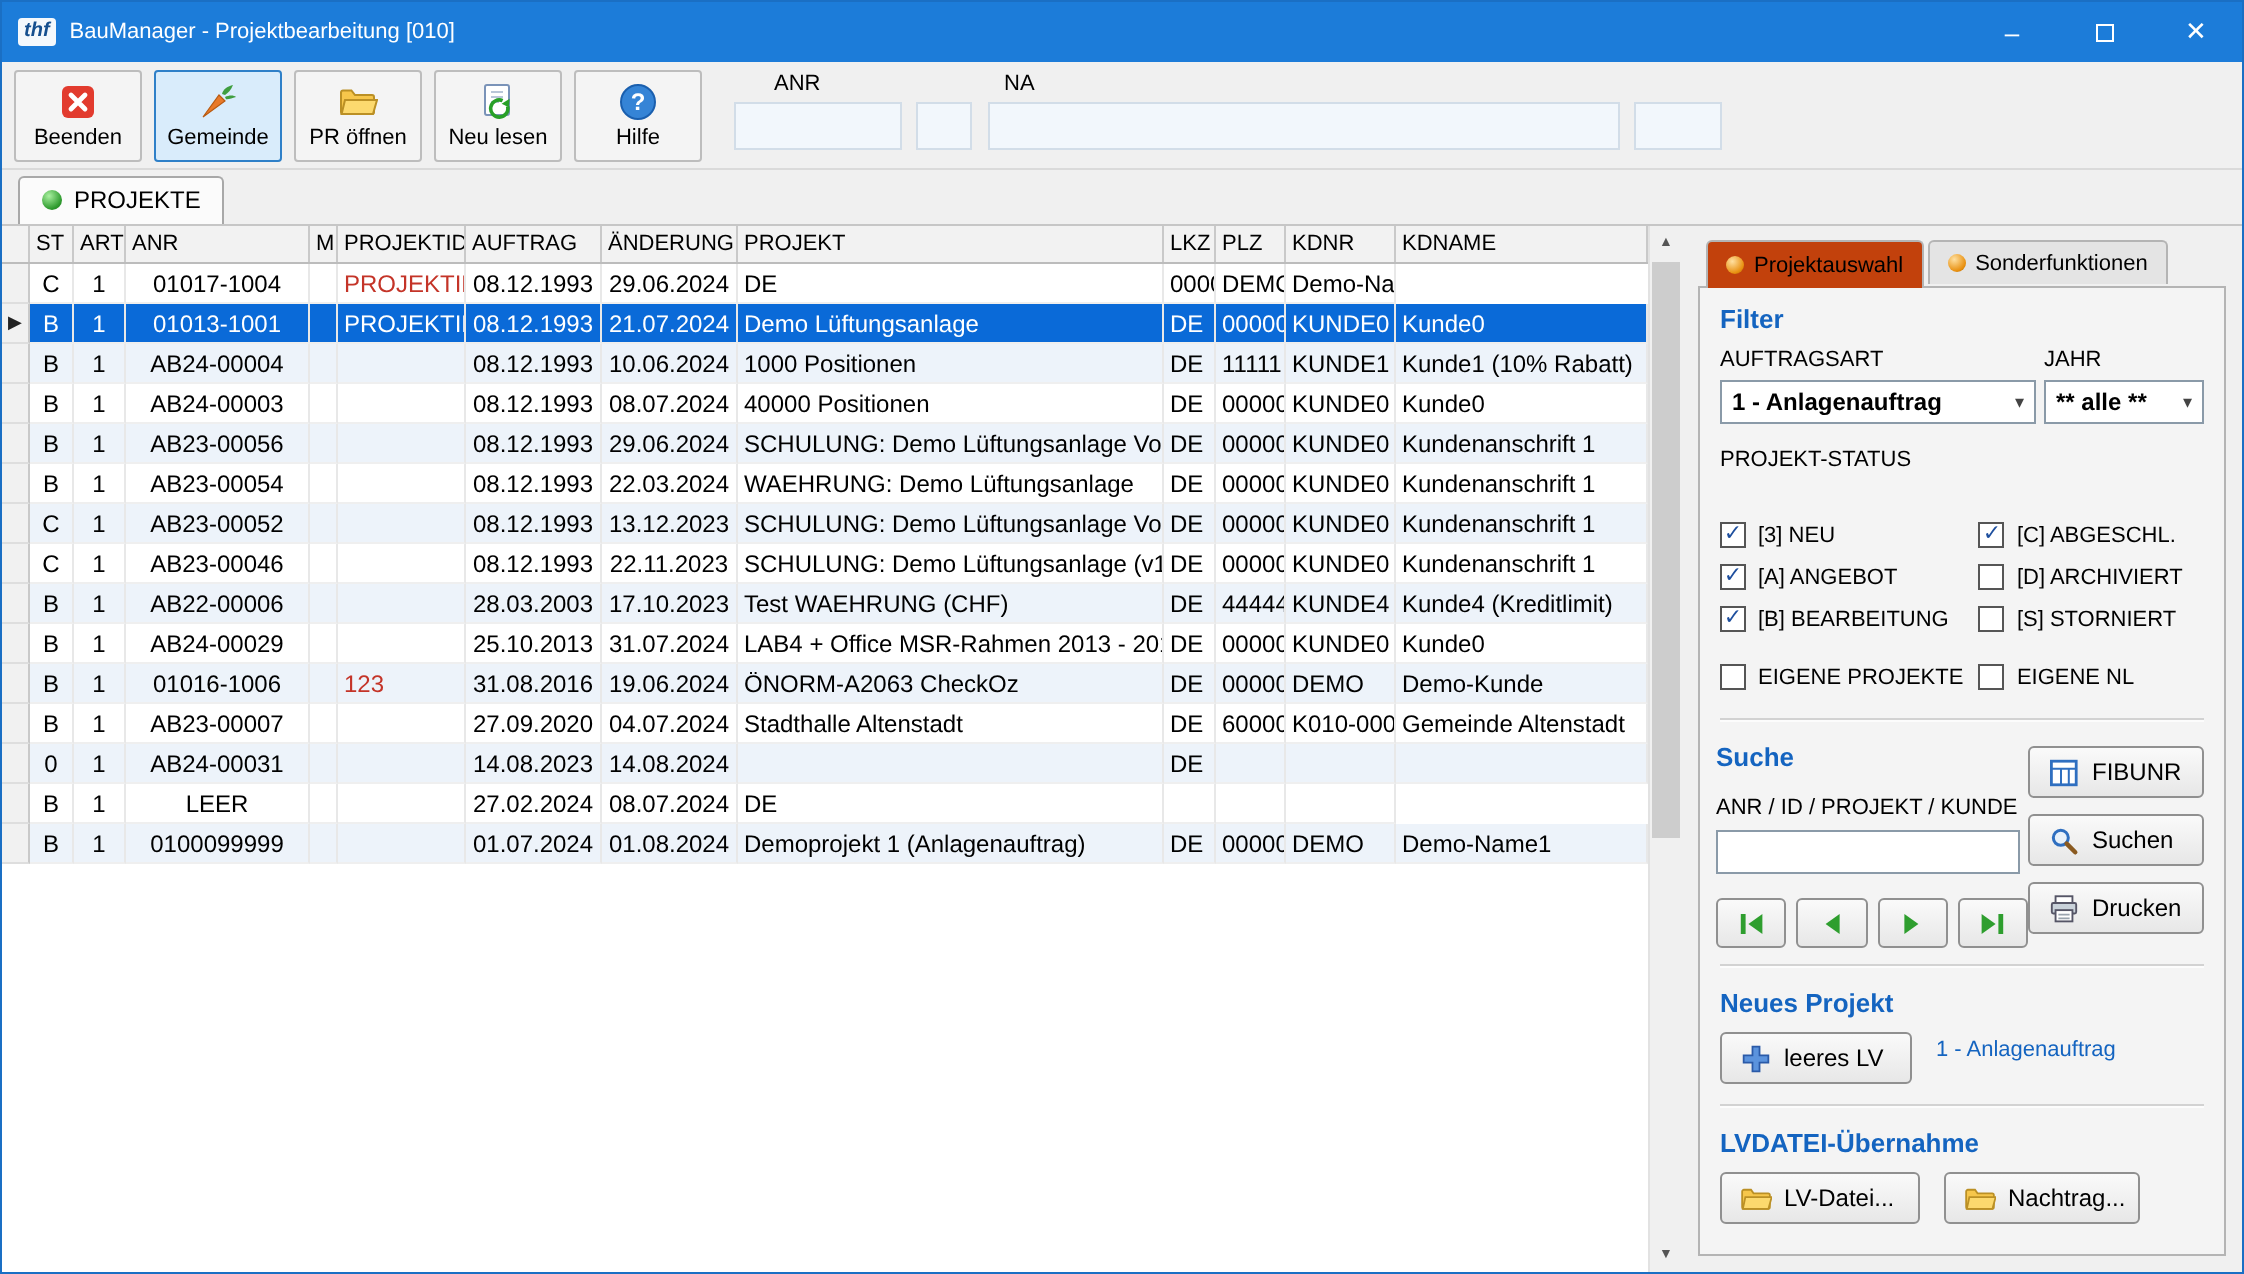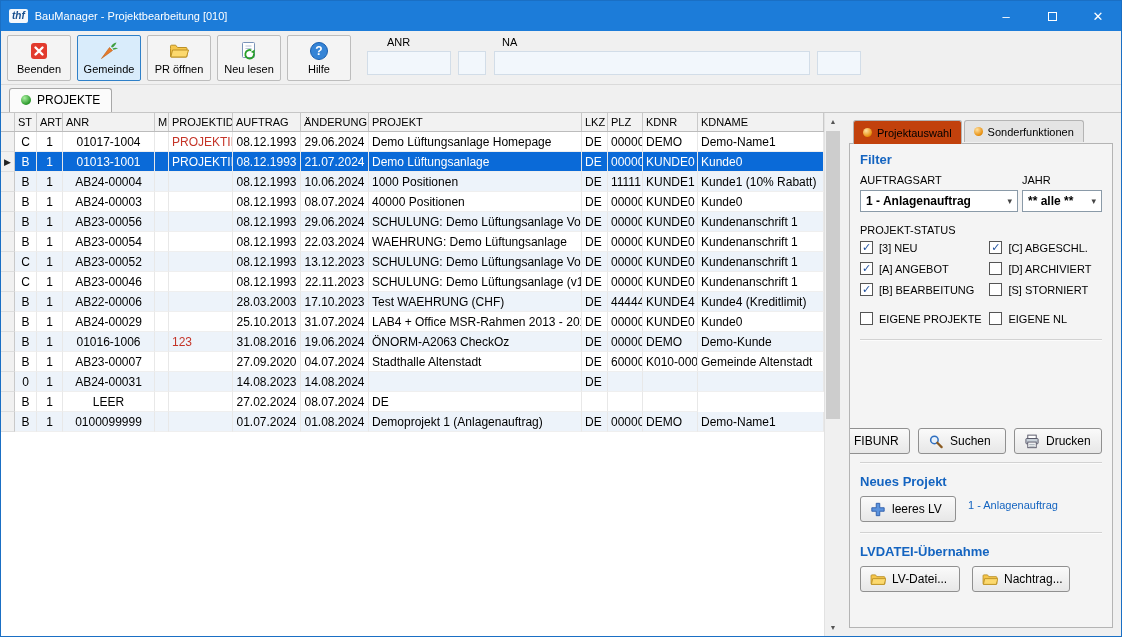--- a/index.html
+++ b/index.html
@@ -75,37 +75,37 @@
 .ball-orange{width:9px;height:9px;border-radius:50%;
   background:radial-gradient(circle at 35% 30%,#ffe0a0,#e89010 68%,#a86000)}
 .panel-body{flex:1;border:1px solid #b4b4b4;background:#f4f4f4;padding:8px 10px;display:flex;
   flex-direction:column;z-index:2;min-height:0;overflow:hidden}
 .h-blue{color:#1464c0;font-weight:bold;font-size:13px;margin-bottom:7px}
 .filter-row{display:flex;justify-content:space-between;margin-bottom:12px}
 .fcol .clabel{font-size:11px;display:block;margin-bottom:4px}
 .combo{height:22px;background:#fff;border:1px solid #8a9aa8;display:flex;align-items:center;
   justify-content:space-between;padding:0 5px;font-weight:bold;font-size:12px;white-space:nowrap}
 .caret{font-size:9px;color:#444;margin-left:4px}
-.status-label{font-size:11px;margin-bottom:1px}
+.status-label{font-size:11px;margin-bottom:21px}
 .cbgrid{display:grid;grid-template-columns:1.15fr 1fr;grid-auto-flow:column;
   grid-template-rows:repeat(3,21px);margin-bottom:6px}
 .extra-grid{display:grid;grid-template-columns:1.15fr 1fr;margin:6px 0 10px}
 .cbrow{display:flex;align-items:center;gap:6px;font-size:11px;white-space:nowrap}
 .cbbox{width:13px;height:13px;border:1px solid #555;background:#fff;display:flex;align-items:center;
   justify-content:center;font-size:11px;line-height:1;color:#1e4f9e;flex:0 0 13px}
 .sep{border-top:1px solid #d2d2d2;border-bottom:1px solid #fcfcfc;margin:4px 0 10px}
 .suche-wrap{display:flex;justify-content:flex-end;margin-bottom:4px}
 .suche-left{width:156px}
 .slabel{font-size:11px;margin:12px 0 5px;white-space:nowrap}
 .sinput{width:152px;height:22px;background:#fff;border:1px solid #8a9aa8;outline:none;padding:0 4px;font:inherit}
 .navrow{display:flex;gap:5px;margin-top:12px}
 .navbtn{width:36px;height:25px;display:flex;align-items:center;justify-content:center;
   background:linear-gradient(#fafafa,#e7e7e7);border:1px solid #909090;border-radius:3px}
 .navbtn svg{width:16px;height:14px;display:block}
-.suche-right{display:flex;gap:8px;align-items:flex-end;padding-top:2px}
+.suche-right{display:flex;flex-direction:column;gap:8px;align-items:flex-end;padding-top:2px}
 .btn{height:26px;display:flex;align-items:center;gap:6px;padding:0 9px;
   background:linear-gradient(#fafafa,#e7e7e7);border:1px solid #909090;border-radius:3px;
   font-size:12px;white-space:nowrap;cursor:default}
 .btn .bicon,.btn .bicon svg{width:16px;height:15px;display:block;flex:0 0 auto}
 .w88{width:88px}
 .np-row{display:flex;align-items:center;gap:12px;margin-bottom:6px}
 .np-note{color:#1464c0;font-size:11px;align-self:flex-start;margin-top:3px}
 .lv-row{display:flex;gap:12px}
 </style>
 </head>
@@ -222,21 +222,20 @@
         <div>
             <div class="trow">
               <div class="cell marker"></div>
               <div class="cell c-st">C</div>
               <div class="cell c-art">1</div>
               <div class="cell c-anr">01017-1004</div>
               <div class="cell c-m"></div>
               <div class="cell c-projektid">PROJEKTID-</div>
               <div class="cell c-auftrag">08.12.1993</div>
               <div class="cell c-aenderung">29.06.2024</div>
-              <div class="cell c-projekt">Demo Lüftungsanlage Homepage</div>
               <div class="cell c-lkz">DE</div>
               <div class="cell c-plz">00000</div>
               <div class="cell c-kdnr">DEMO</div>
               <div class="cell c-kdname">Demo-Name1</div>
             </div>
             <div class="trow sel">
               <div class="cell marker">▶</div>
               <div class="cell c-st">B</div>
               <div class="cell c-art">1</div>
               <div class="cell c-anr">01013-1001</div>

